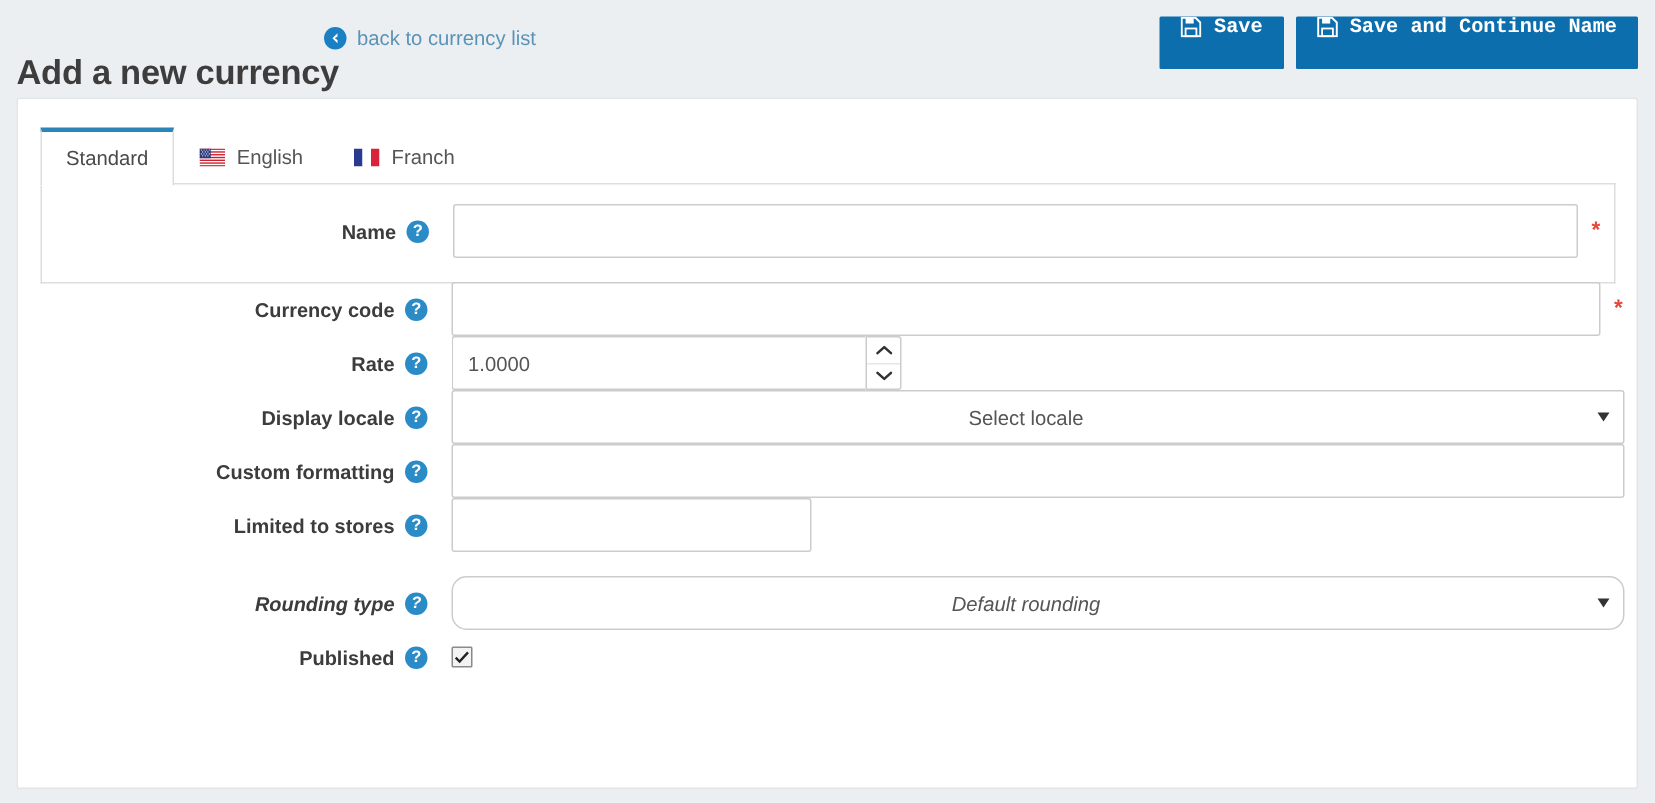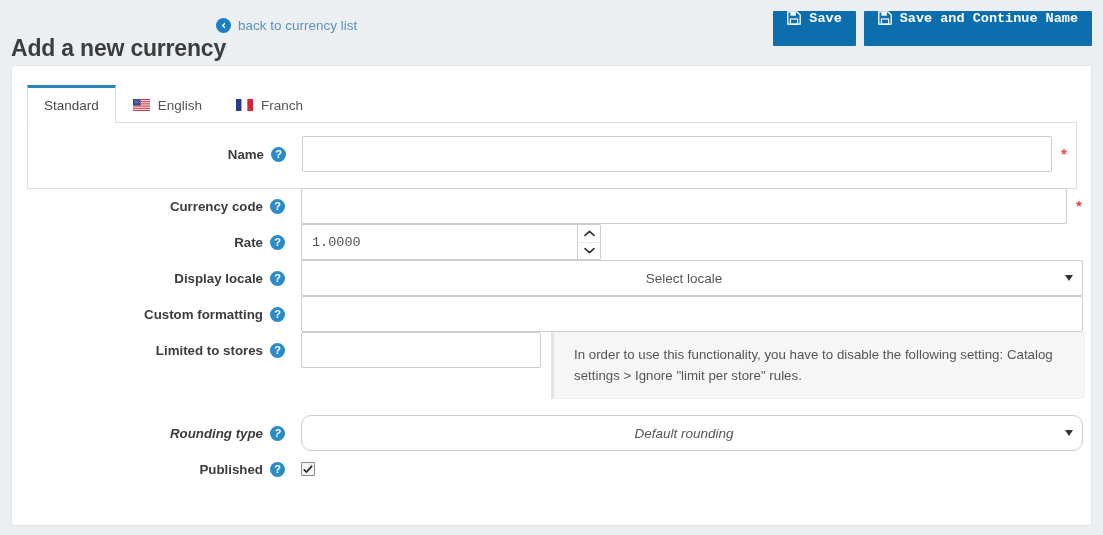--- a/index.html
+++ b/index.html
@@ -56,21 +56,21 @@
   .card {
     position: absolute; left: 11px; top: 65px;
     width: 1081px; height: 461px;
     background: #fff; border: 1px solid #e3e6e8;
     border-radius: 2px;
   }
 
   
   .tab-block { position: absolute; left: 15px; top: 18px; width: 1050px; }
   .tab-strip {
-    display: flex; align-items: flex-start;
+    display: flex; align-items: center;
     border-bottom: 1px solid #ddd;
     height: 39px; position: relative; z-index: 2;
   }
   .tab {
     height: 39px; padding: 0 16px;
     display: flex; align-items: center; gap: 8px;
     font-size: 13.5px; color: #555; cursor: pointer;
     background: transparent; border: 1px solid transparent;
     border-bottom: none; position: relative; top: 1px;
     white-space: nowrap;
@@ -291,21 +291,21 @@
           <span class="req">*</span>
         </div>
       </div>
 
       <div class="form-row">
         <div class="lbl">
           <span>Rate</span>
           <span class="help-icon">?</span>
         </div>
         <div class="ctrl num-wrap">
-          <input class="txt" style="width: 276px; font-family: Liberation Mono, monospace;" type="text" value="1.0000">
+          <input class="txt" style="width: 276px;" type="text" value="1.0000">
           <div class="spinner">
             <div class="spin-btn">
               <svg class="chev" width="11" height="7" viewBox="0 0 11 7">
                   <path d="M1 5.4 L5.5 1.4 L10 5.4" fill="none" stroke="#333" stroke-width="1.7" stroke-linecap="round" stroke-linejoin="round"></path>
                 </svg>
             </div>
             <div class="spin-btn">
               <svg class="chev" width="11" height="7" viewBox="0 0 11 7">
                   <path d="M1 1.6 L5.5 5.6 L10 1.6" fill="none" stroke="#333" stroke-width="1.7" stroke-linecap="round" stroke-linejoin="round"></path>
                 </svg>
@@ -337,21 +337,20 @@
         </div>
       </div>
 
       <div class="form-row">
         <div class="lbl">
           <span>Limited to stores</span>
           <span class="help-icon">?</span>
         </div>
         <div class="ctrl">
           <input class="txt" style="width: 240px;" type="text" value="">
-          <div class="info-box">In order to use this functionality, you have to disable the following setting: Catalog settings &gt; Ignore "limit per store" rules.</div>
         </div>
       </div>
 
       <div class="form-row" style="margin-top:16px;font-style:italic;">
         <div class="lbl">
           <span>Rounding type</span>
           <span class="help-icon">?</span>
         </div>
         <div class="ctrl">
           <div class="sel" style="width:782px;border-radius:10px;">

